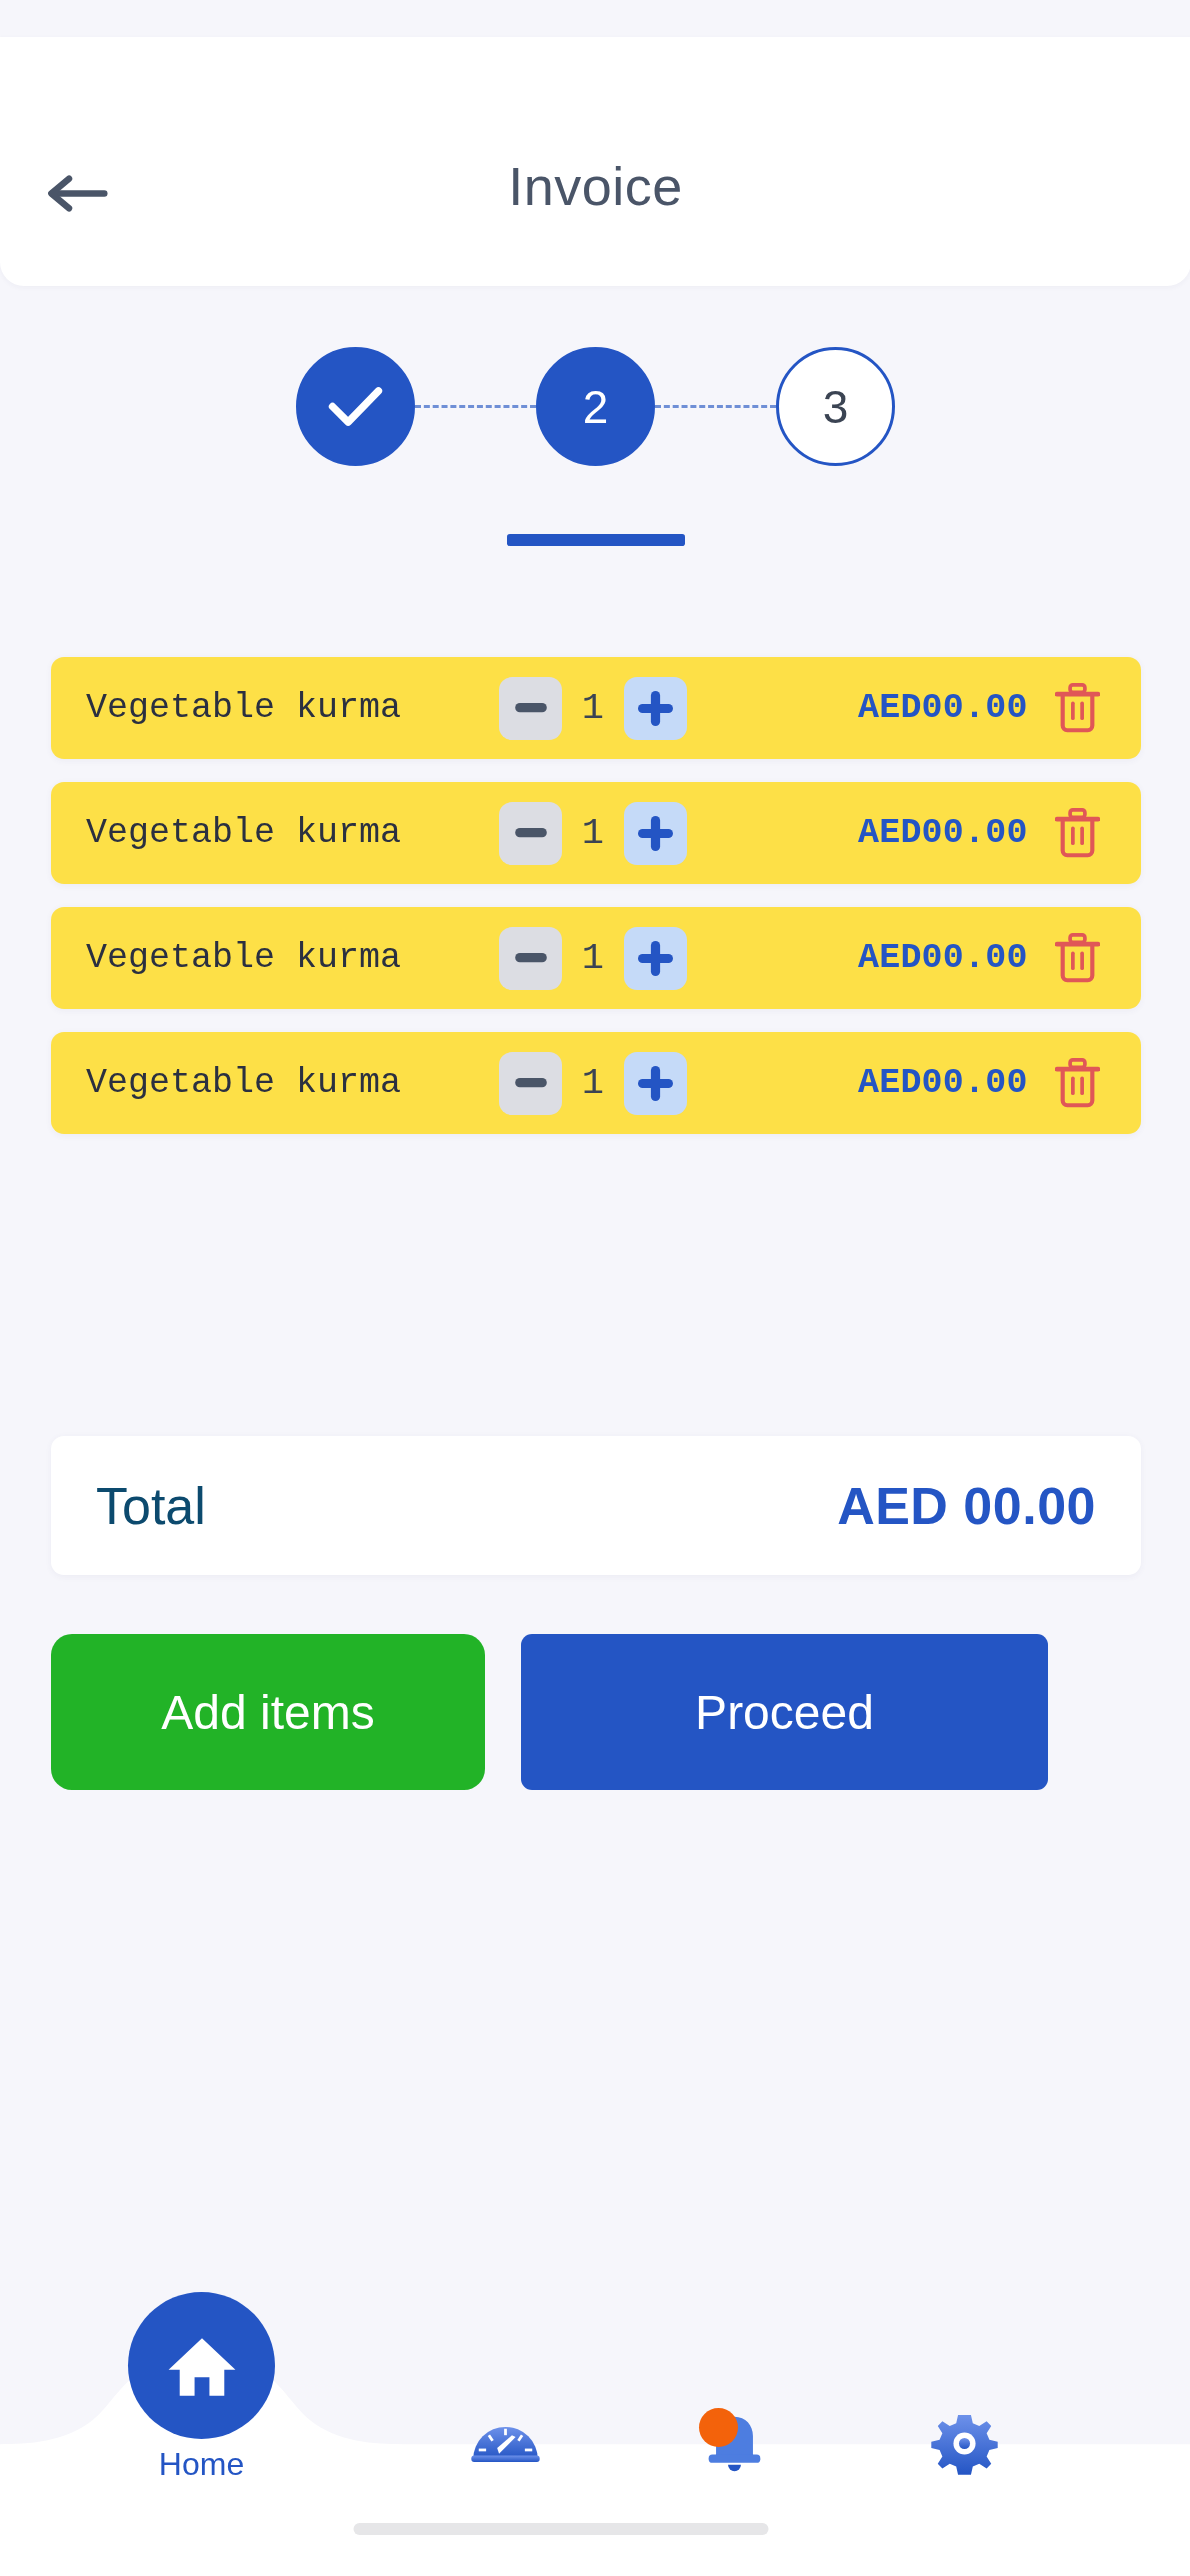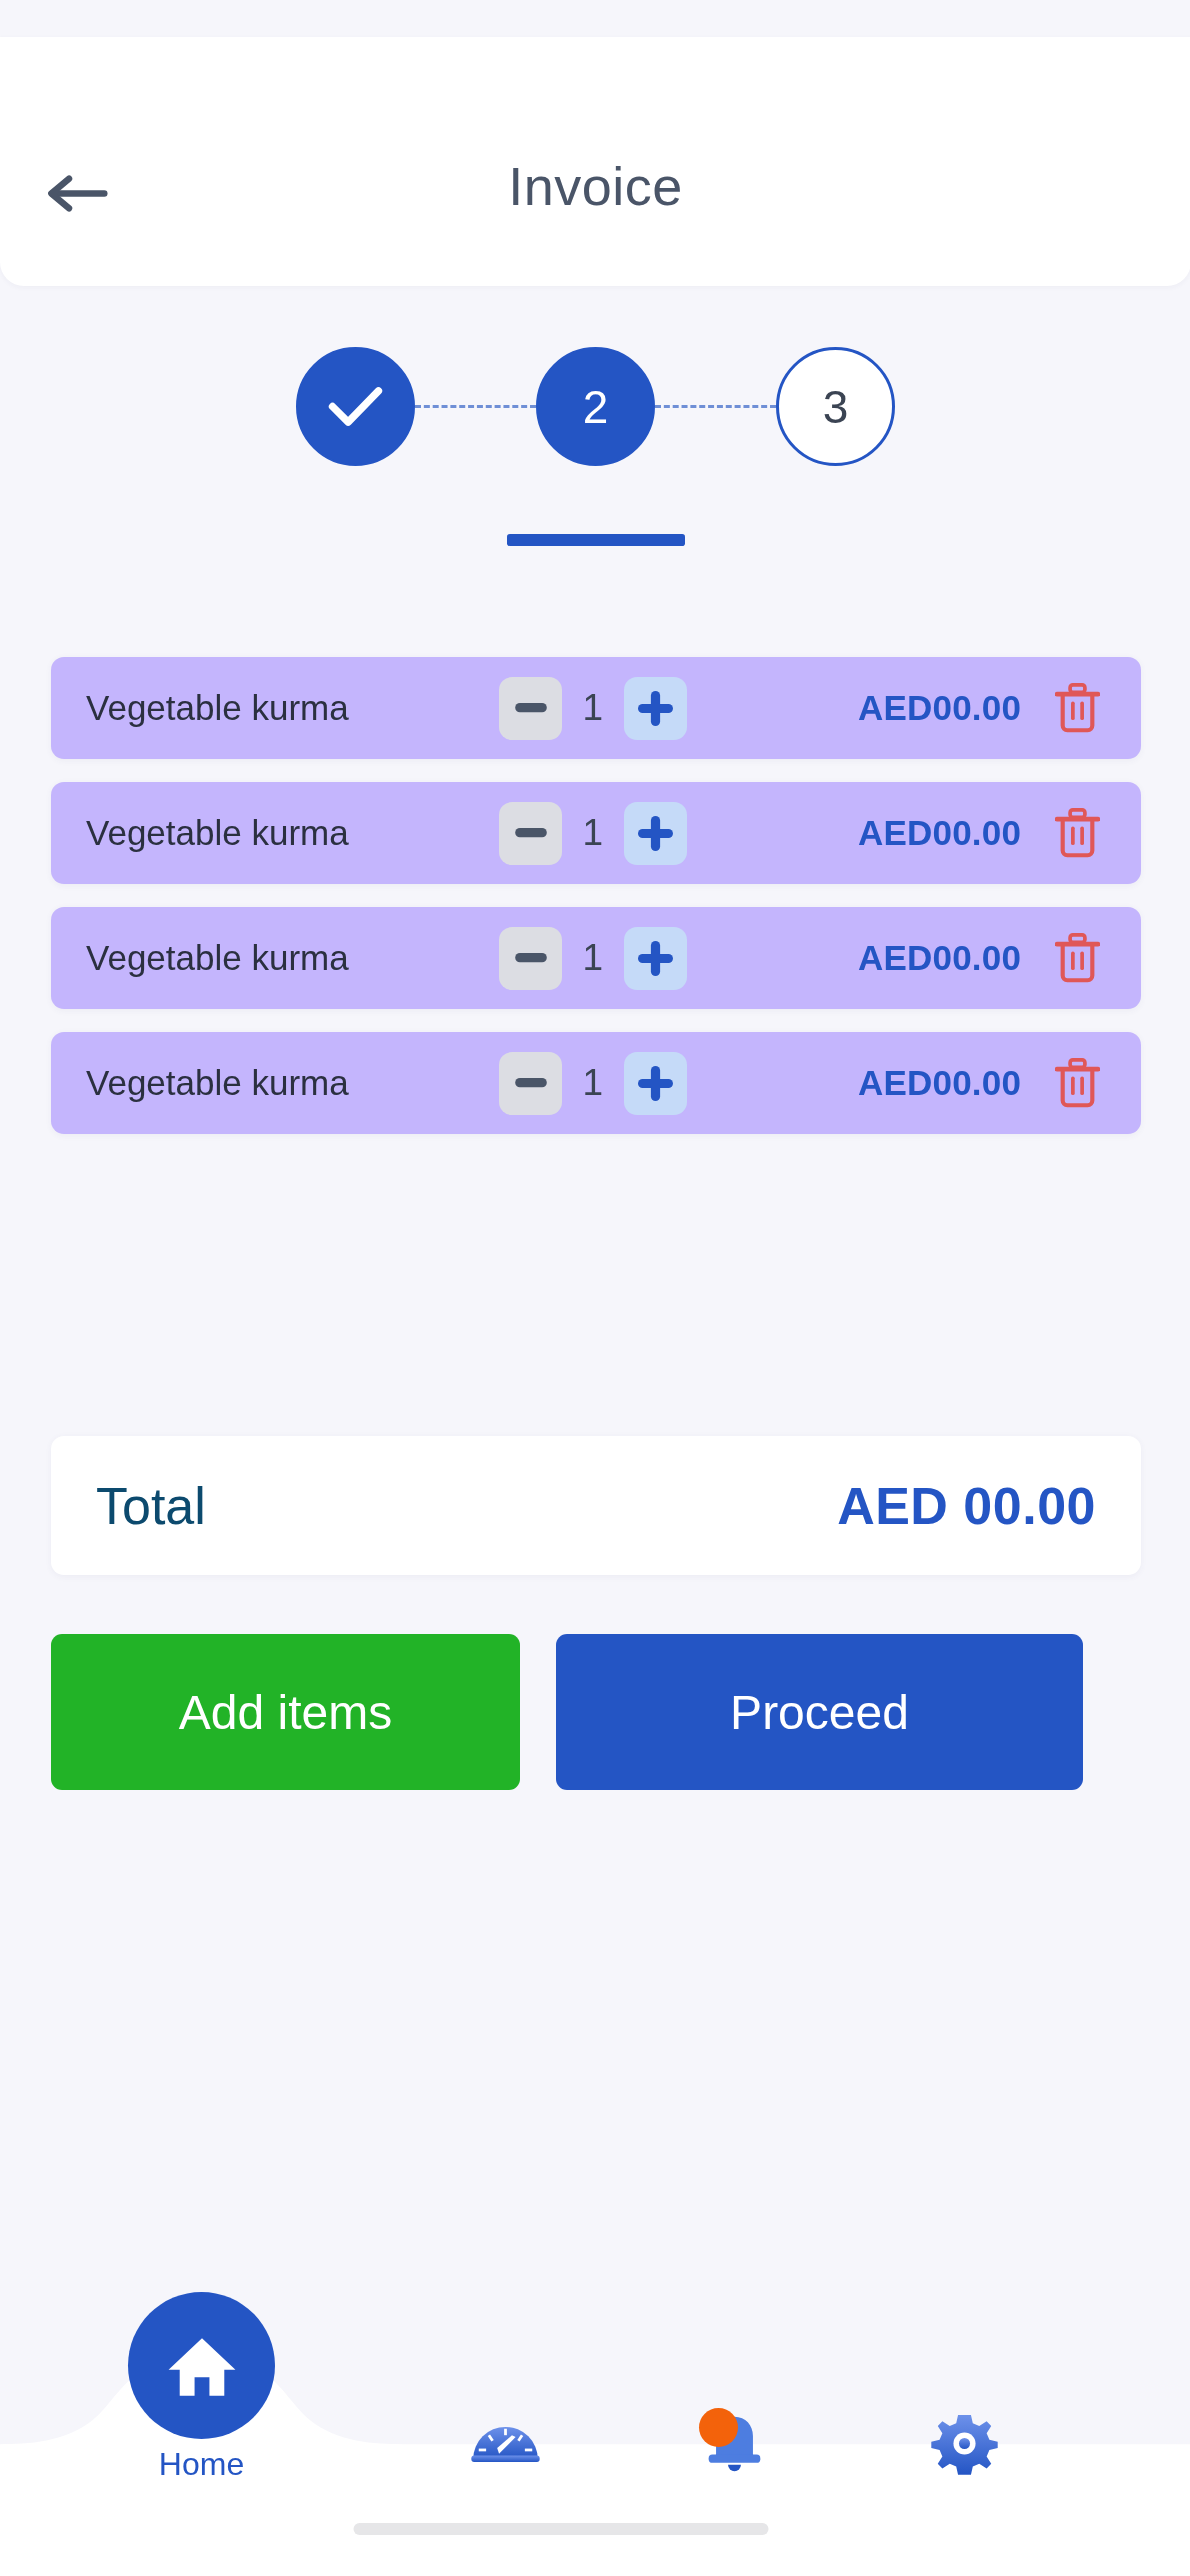--- a/index.html
+++ b/index.html
@@ -104,26 +104,27 @@
   
   .items-area {
     position: absolute;
     top: 657px;
     left: 51px;
     width: 1090px;
   }
   .item-card {
     position: relative;
     height: 102px;
-    background: #c4b5fd;
+    background: #fde047;
     border-radius: 13px;
     margin-bottom: 23px;
     display: flex;
     align-items: center;
     box-shadow: 0 1.9px 6.5px rgba(70,70,120,0.055);
+    font-family: Liberation Mono, monospace;
   }
   .item-name {
     position: absolute;
     left: 35px;
     font-size: 35px;
     color: #2b3040;
     white-space: nowrap;
   }
   .qty-group {
     position: absolute;
@@ -210,21 +211,21 @@
   }
   .action-btn {
     height: 156px;
     border: none;
     border-radius: 11px;
     font-size: 48px;
     color: #ffffff;
     cursor: pointer;
     font-family: "Liberation Sans", sans-serif;
   }
-  .action-btn.add   { width: 469px; background: #22b327; }
+  .action-btn.add   { width: 434px; background: #22b327; border-radius: 21px; }
   .action-btn.proceed { width: 527px; background: #2455c4; }
 
   
   .bottom-nav {
     position: absolute;
     left: 0;
     bottom: 0;
     width: 1121px;
     height: 221px;
   }

